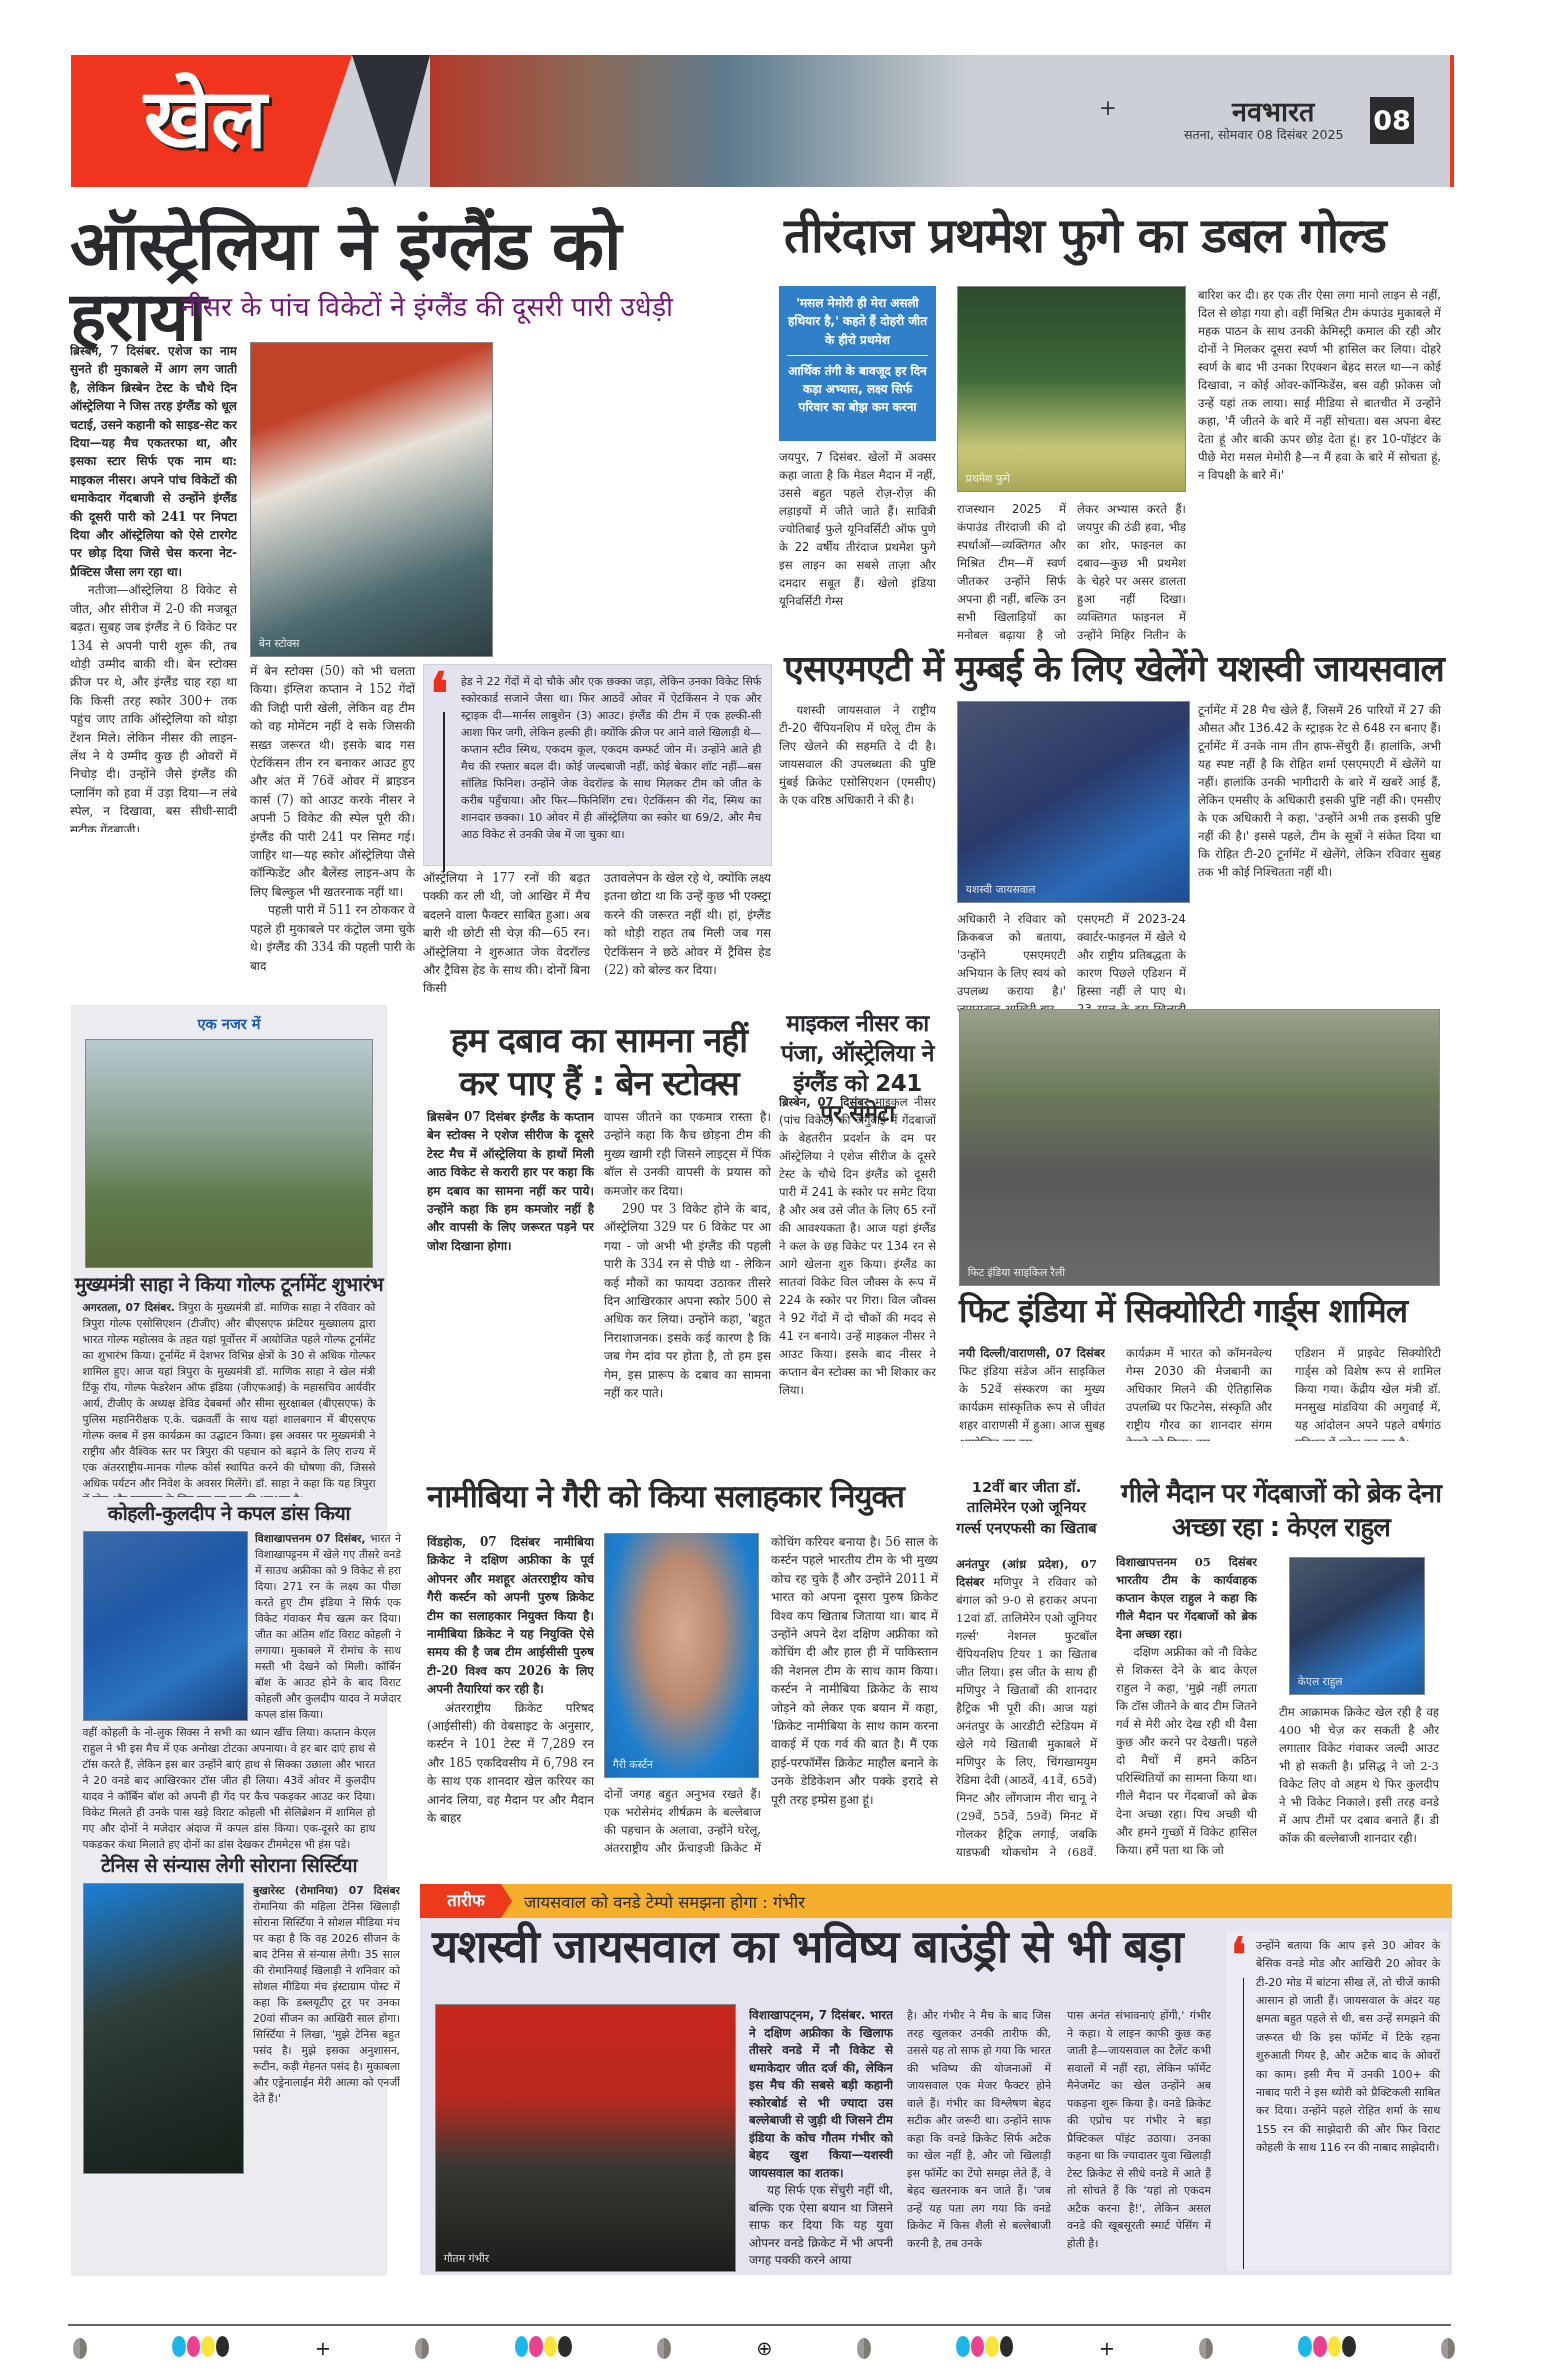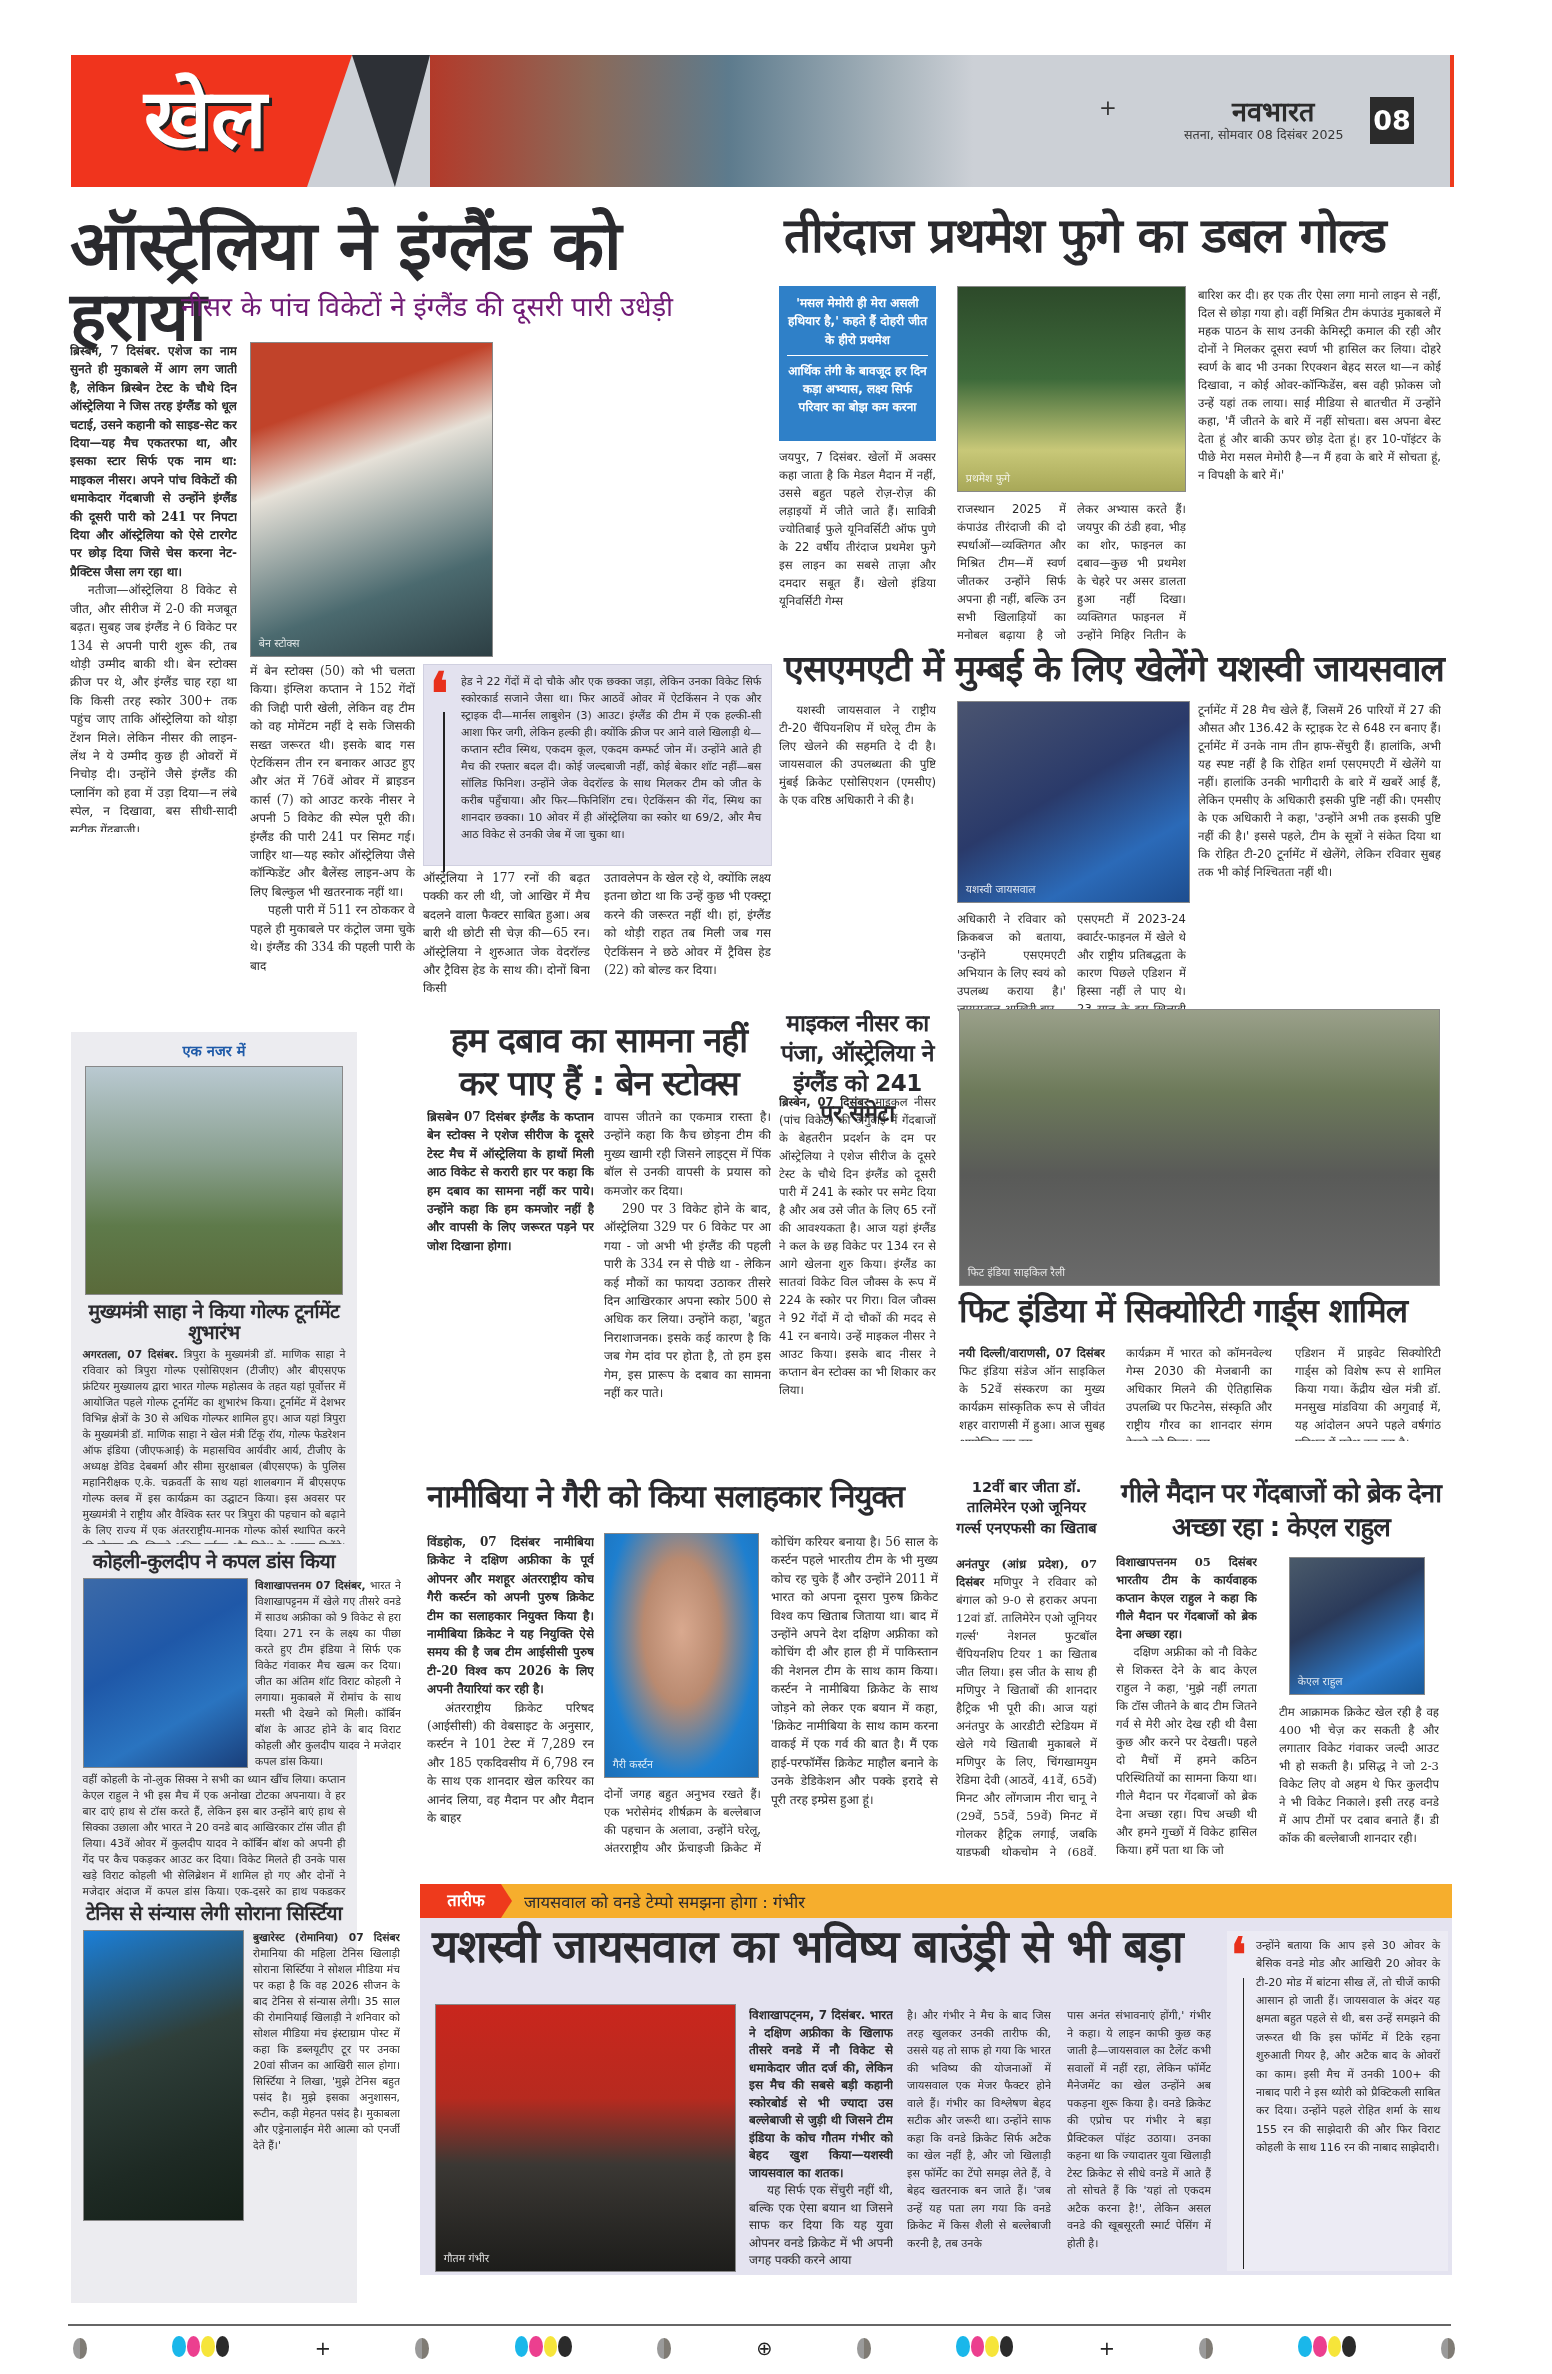--- a/index.html
+++ b/index.html
@@ -79,21 +79,21 @@
 <div class="abs cond" style="left:779px;top:701px;width:157px;height:320px;overflow:hidden">
   <p style="text-indent:1.5em">यशस्वी जायसवाल ने राष्ट्रीय टी-20 चैंपियनशिप में घरेलू टीम के लिए खेलने की सहमति दे दी है। जायसवाल की उपलब्धता की पुष्टि मुंबई क्रिकेट एसोसिएशन (एमसीए) के एक वरिष्ठ अधिकारी ने की है।</p>
 </div>
 <div class="abs photo" style="left:957px;top:701px;width:233px;height:202px;background:linear-gradient(150deg,#4a5470,#2a3a6a 45%,#2b6ab8 75%,#1d4d8f)">
     <span class="lbl">यशस्वी जायसवाल</span>
   </div>
 <div class="abs cond" style="left:957px;top:910px;width:109px;height:107px;overflow:hidden">अधिकारी ने रविवार को क्रिकबज को बताया, 'उन्होंने एसएमएटी अभियान के लिए स्वयं को उपलब्ध कराया है।' जायसवाल आखिरी बार</div>
 <div class="abs cond" style="left:1077px;top:910px;width:109px;height:107px;overflow:hidden">एसएमटी में 2023-24 क्वार्टर-फाइनल में खेले थे और राष्ट्रीय प्रतिबद्धता के कारण पिछले एडिशन में हिस्सा नहीं ले पाए थे। 23 साल के इस खिलाड़ी ने</div>
 <div class="abs cond" style="left:1198px;top:701px;width:243px;height:320px;overflow:hidden">टूर्नामेंट में 28 मैच खेले हैं, जिसमें 26 पारियों में 27 की औसत और 136.42 के स्ट्राइक रेट से 648 रन बनाए हैं। टूर्नामेंट में उनके नाम तीन हाफ-सेंचुरी हैं। हालांकि, अभी यह स्पष्ट नहीं है कि रोहित शर्मा एसएमएटी में खेलेंगे या नहीं। हालांकि उनकी भागीदारी के बारे में खबरें आई हैं, लेकिन एमसीए के अधिकारी इसकी पुष्टि नहीं की। एमसीए के एक अधिकारी ने कहा, 'उन्होंने अभी तक इसकी पुष्टि नहीं की है।' इससे पहले, टीम के सूत्रों ने संकेत दिया था कि रोहित टी-20 टूर्नामेंट में खेलेंगे, लेकिन रविवार सुबह तक भी कोई निश्चितता नहीं थी।</div>
 
-<div class="abs" style="left:71px;top:1032px;width:286px;height:1271px;background:#ececf0">
+<div class="abs" style="left:71px;top:1005px;width:316px;height:1271px;background:#ececf0">
   <div style="text-align:center;font-weight:bold;color:#1e5aa8;font-size:14.6px;margin-top:7.8px">एक नजर में</div>
   <div class="photo" style="margin:5.8px 13.6px 0;height:229px;background:linear-gradient(180deg,#b9c9d1 0%,#8aa090 40%,#5e7a4a 70%,#5a6a3a)"></div>
   <div class="hd" style="text-align:center;font-size:19.4px;margin:7.8px 0 3.9px;letter-spacing:-0.5px">मुख्यमंत्री साहा ने किया गोल्फ टूर्नामेंट शुभारंभ</div>
   <div class="cond" style="padding:0 11.6px;font-size:10.7px;line-height:16px;height:197px;overflow:hidden"><b>अगरतला, 07 दिसंबर.</b> <span>त्रिपुरा के मुख्यमंत्री डॉ. माणिक साहा ने रविवार को त्रिपुरा गोल्फ एसोसिएशन (टीजीए) और बीएसएफ फ्रंटियर मुख्यालय द्वारा भारत गोल्फ महोत्सव के तहत यहां पूर्वोत्तर में आयोजित पहले गोल्फ टूर्नामेंट का शुभारंभ किया। टूर्नामेंट में देशभर विभिन्न क्षेत्रों के 30 से अधिक गोल्फर शामिल हुए। आज यहां त्रिपुरा के मुख्यमंत्री डॉ. माणिक साहा ने खेल मंत्री टिंकू रॉय, गोल्फ फेडरेशन ऑफ इंडिया (जीएफआई) के महासचिव आर्यवीर आर्य, टीजीए के अध्यक्ष डेविड देबबर्मा और सीमा सुरक्षाबल (बीएसएफ) के पुलिस महानिरीक्षक ए.के. चक्रवर्ती के साथ यहां शालबगान में बीएसएफ गोल्फ क्लब में इस कार्यक्रम का उद्घाटन किया। इस अवसर पर मुख्यमंत्री ने राष्ट्रीय और वैश्विक स्तर पर त्रिपुरा की पहचान को बढ़ाने के लिए राज्य में एक अंतरराष्ट्रीय-मानक गोल्फ कोर्स स्थापित करने की घोषणा की, जिससे अधिक पर्यटन और निवेश के अवसर मिलेंगे। डॉ. साहा ने कहा कि यह त्रिपुरा में खेल और व्यवसाय के लिए एक नए युग की शुरुआत है।</span></div>
   <div class="hd" style="text-align:center;font-size:19.4px;margin:7.8px 0 5.8px;letter-spacing:-0.5px">कोहली-कुलदीप ने कपल डांस किया</div>
   <div style="position:relative;height:190px;padding:0 11.6px">
     <div class="photo" style="position:absolute;left:11.6px;top:0;width:165px;height:190px;background:linear-gradient(150deg,#3c6aa8,#1f58a8 40%,#2a74c0 70%,#1a3f7a)"></div>
     <div class="cond" style="position:absolute;left:184px;top:0;width:146px;font-size:10.7px;line-height:16px;height:190px;overflow:hidden"><b>विशाखापत्तनम 07 दिसंबर,</b> <span>भारत ने विशाखापट्टनम में खेले गए तीसरे वनडे में साउथ अफ्रीका को 9 विकेट से हरा दिया। 271 रन के लक्ष्य का पीछा करते हुए टीम इंडिया ने सिर्फ एक विकेट गंवाकर मैच खत्म कर दिया। जीत का अंतिम शॉट विराट कोहली ने लगाया। मुकाबले में रोमांच के साथ मस्ती भी देखने को मिली। कॉर्बिन बॉश के आउट होने के बाद विराट कोहली और कुलदीप यादव ने मजेदार कपल डांस किया।</span></div>
   </div>
   <div class="cond" style="padding:3.9px 11.6px 0;font-size:10.7px;line-height:16px;height:128px;overflow:hidden">वहीं कोहली के नो-लुक सिक्स ने सभी का ध्यान खींच लिया। कप्तान केएल राहुल ने भी इस मैच में एक अनोखा टोटका अपनाया। वे हर बार दाएं हाथ से टॉस करते हैं, लेकिन इस बार उन्होंने बाएं हाथ से सिक्का उछाला और भारत ने 20 वनडे बाद आखिरकार टॉस जीत ही लिया। 43वें ओवर में कुलदीप यादव ने कॉर्बिन बॉश को अपनी ही गेंद पर कैच पकड़कर आउट कर दिया। विकेट मिलते ही उनके पास खड़े विराट कोहली भी सेलिब्रेशन में शामिल हो गए और दोनों ने मजेदार अंदाज में कपल डांस किया। एक-दूसरे का हाथ पकड़कर कंधा मिलाते हुए दोनों का डांस देखकर टीममेट्स भी हंस पड़े।</div>

